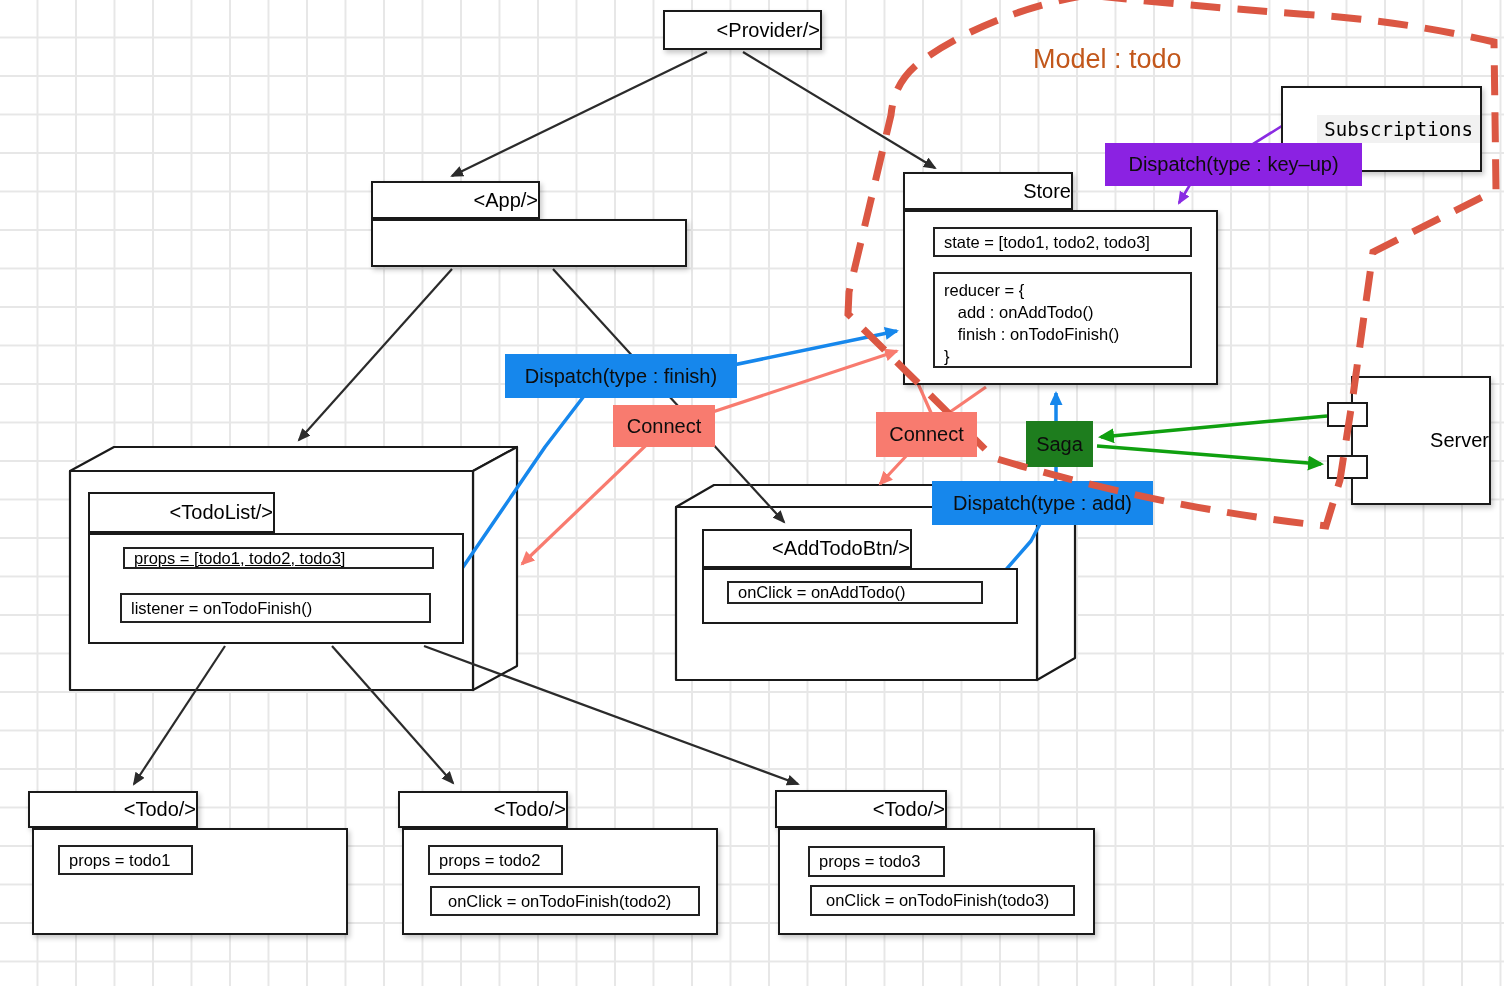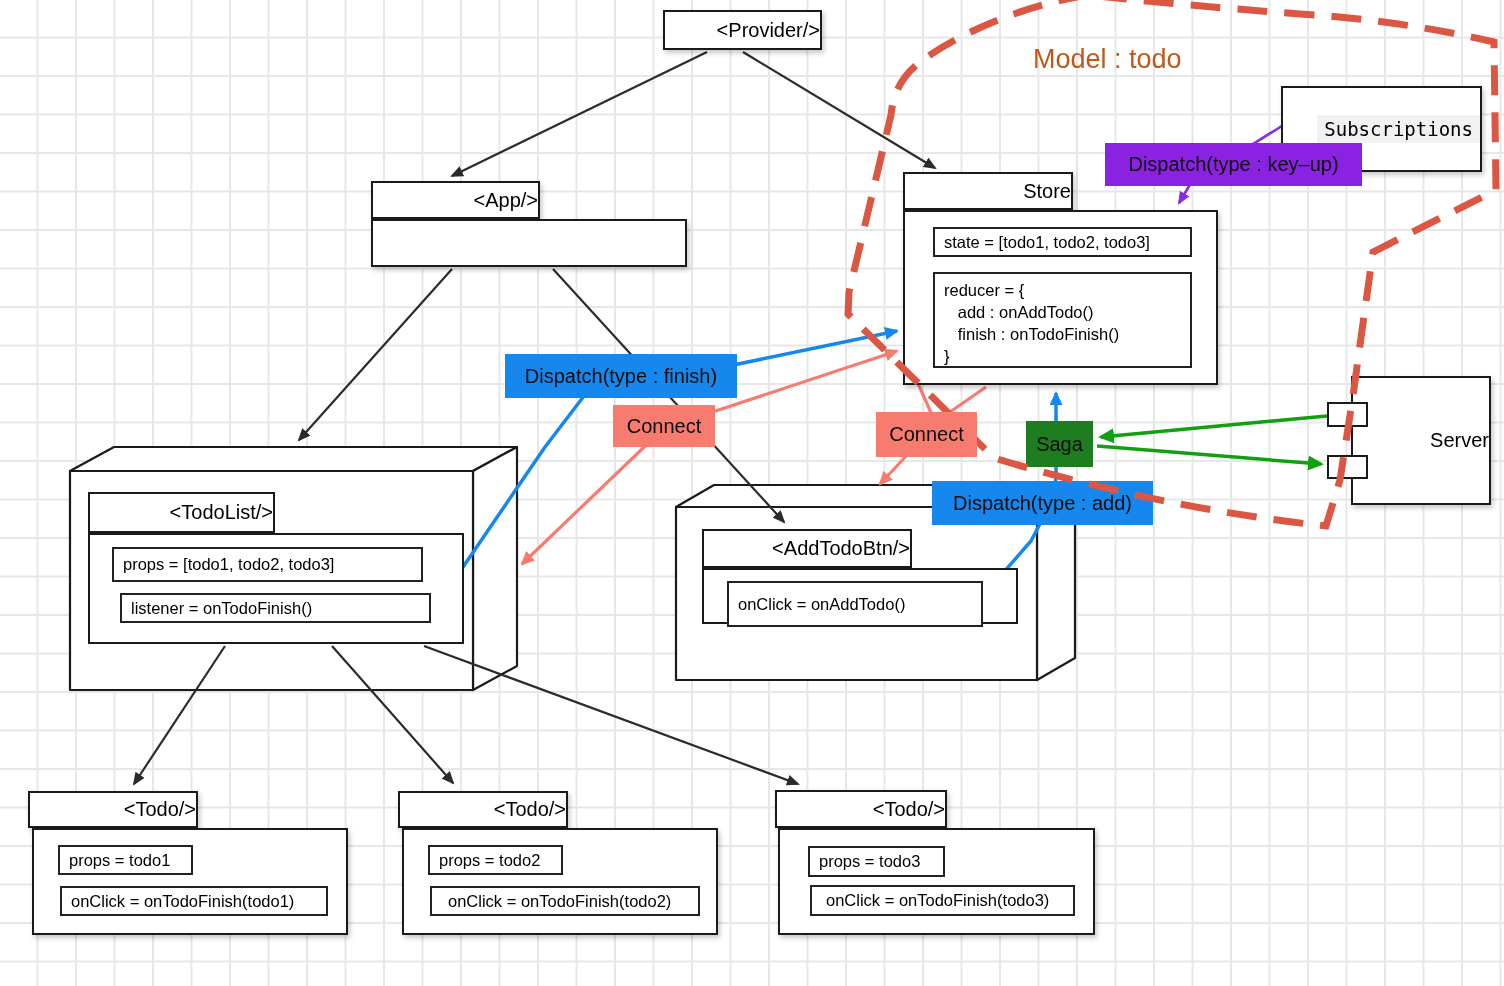--- a/index.html
+++ b/index.html
@@ -145,35 +145,34 @@
   <div class="abs wbox z2" style="left:1351px;top:376px;width:140px;height:129px;">
     <span class="title">Server</span>
   </div>
   <div class="abs z2" style="left:1327px;top:402px;width:41px;height:25px;border:2px solid #1a1a1a;background:#fff;"></div>
   <div class="abs z2" style="left:1327px;top:455px;width:41px;height:24px;border:2px solid #1a1a1a;background:#fff;"></div>
 
   <div class="abs wbox z2" style="left:88px;top:492px;width:187px;height:41px;box-shadow:none;padding-left:17px;">
     <span class="title">&lt;TodoList/&gt;</span>
   </div>
   <div class="abs wbox z2" style="left:88px;top:533px;width:376px;height:111px;box-shadow:none;"></div>
-  <div class="abs field z2" style="left:112px;top:547px;width:311px;height:35px;">props = [todo1, todo2, todo3]</div>
+  <div class="abs field z2" style="left:123px;top:547px;width:311px;height:22px;text-decoration:underline;">props = [todo1, todo2, todo3]</div>
   <div class="abs field z2" style="left:120px;top:593px;width:311px;height:30px;">listener = onTodoFinish()</div>
 
   <div class="abs wbox z2" style="left:702px;top:529px;width:210px;height:39px;box-shadow:none;">
     <span class="title">&lt;AddTodoBtn/&gt;</span>
   </div>
   <div class="abs wbox z2" style="left:702px;top:568px;width:316px;height:56px;box-shadow:none;"></div>
-  <div class="abs field z2" style="left:727px;top:581px;width:256px;height:46px;">onClick = onAddTodo()</div>
+  <div class="abs field z2" style="left:727px;top:581px;width:256px;height:23px;">onClick = onAddTodo()</div>
 
   <div class="abs wbox z2" style="left:28px;top:791px;width:170px;height:37px;">
     <span class="title">&lt;Todo/&gt;</span>
   </div>
   <div class="abs wbox z2" style="left:32px;top:828px;width:316px;height:107px;"></div>
   <div class="abs field z2" style="left:58px;top:845px;width:135px;height:30px;">props = todo1</div>
-  <div class="abs field z2" style="left:60px;top:886px;width:268px;height:30px;">onClick = onTodoFinish(todo1)</div>
 
   <div class="abs wbox z2" style="left:398px;top:791px;width:170px;height:37px;">
     <span class="title">&lt;Todo/&gt;</span>
   </div>
   <div class="abs wbox z2" style="left:402px;top:828px;width:316px;height:107px;"></div>
   <div class="abs field z2" style="left:428px;top:845px;width:135px;height:30px;">props = todo2</div>
   <div class="abs field z2" style="left:430px;top:886px;width:270px;height:30px;padding-left:16px;">onClick = onTodoFinish(todo2)</div>
 
   <div class="abs wbox z2" style="left:775px;top:790px;width:172px;height:38px;">
     <span class="title">&lt;Todo/&gt;</span>

